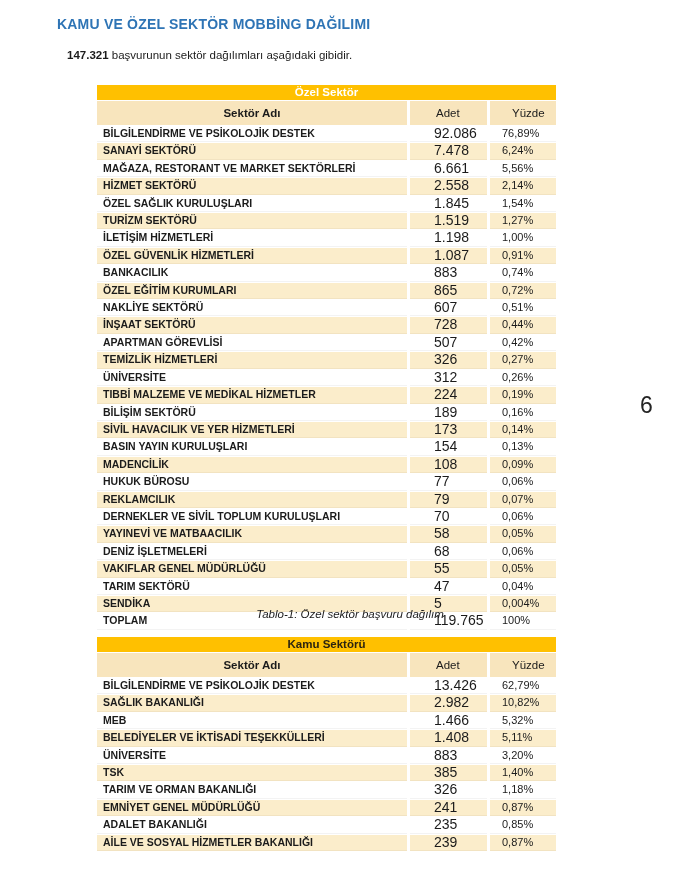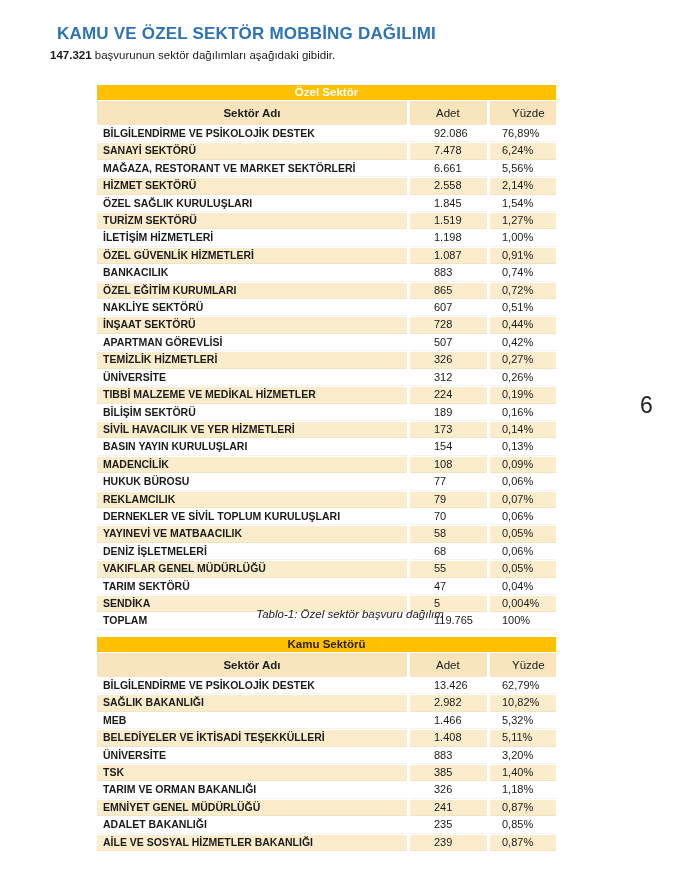--- a/index.html
+++ b/index.html
@@ -6,28 +6,28 @@
   .page {
     position:relative;
     width:700px; height:877px;
     margin:0 auto;
     background:#ffffff;
     font-family:"Liberation Sans","DejaVu Sans",sans-serif;
     color:#1b1b1b;
     overflow:hidden;
   }
   .title {
-    position:absolute; left:57px; top:24px;
+    position:absolute; left:57px; top:16px;
     margin:0;
-    font-size:17px; font-weight:bold;
+    font-size:14px; font-weight:bold;
     color:#2E74B5;
     letter-spacing:0.2px;
   }
   .intro {
-    position:absolute; left:50px; top:49px;
+    position:absolute; left:67px; top:49px;
     margin:0;
     font-size:11.5px;
   }
   .intro b { font-weight:bold; }
   .doc-table {
     position:absolute; left:94px;
     border-collapse:separate;
     border-spacing:3px 1px;
     table-layout:fixed;
   }
@@ -55,21 +55,21 @@
   .colhead th.h-name  { font-weight:bold; text-align:center; }
   .colhead th.h-adet  { font-weight:normal; text-align:left; padding-left:26px; }
   .colhead th.h-yuzde { font-weight:normal; text-align:left; padding-left:22px; }
   tbody td {
     height:15.4px; line-height:15.4px;
     padding:0;
     font-size:10.5px;
     white-space:nowrap; overflow:hidden;
   }
   tbody td.name  { font-weight:bold; padding-left:6px; }
-  tbody td.adet  { font-weight:normal; padding-left:24px; font-size:11px; }
+  tbody td.adet  { font-weight:normal; padding-left:24px; font-size:14px; }
   tbody td.yuzde { font-weight:normal; padding-left:12px; font-size:11px; }
   tbody tr:nth-child(odd)  td { background:#ffffff; border-bottom:1px solid #f3f3f3; }
   tbody tr:nth-child(even) td { background:#FBEDCB; border-bottom:1px solid #f2e3c1; }
   .caption {
     position:absolute; left:0; top:608px;
     width:700px;
     text-align:center;
     font-style:italic;
     font-size:11.5px;
     color:#1b1b1b;

